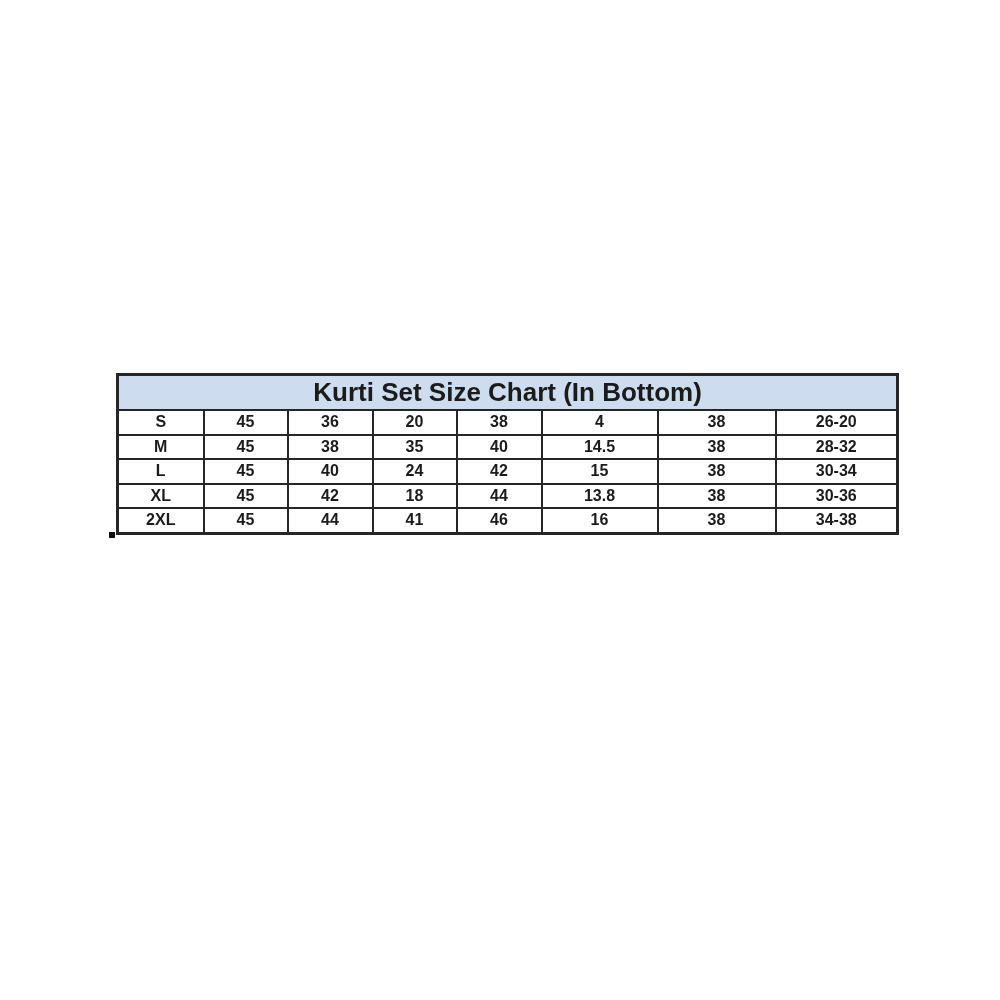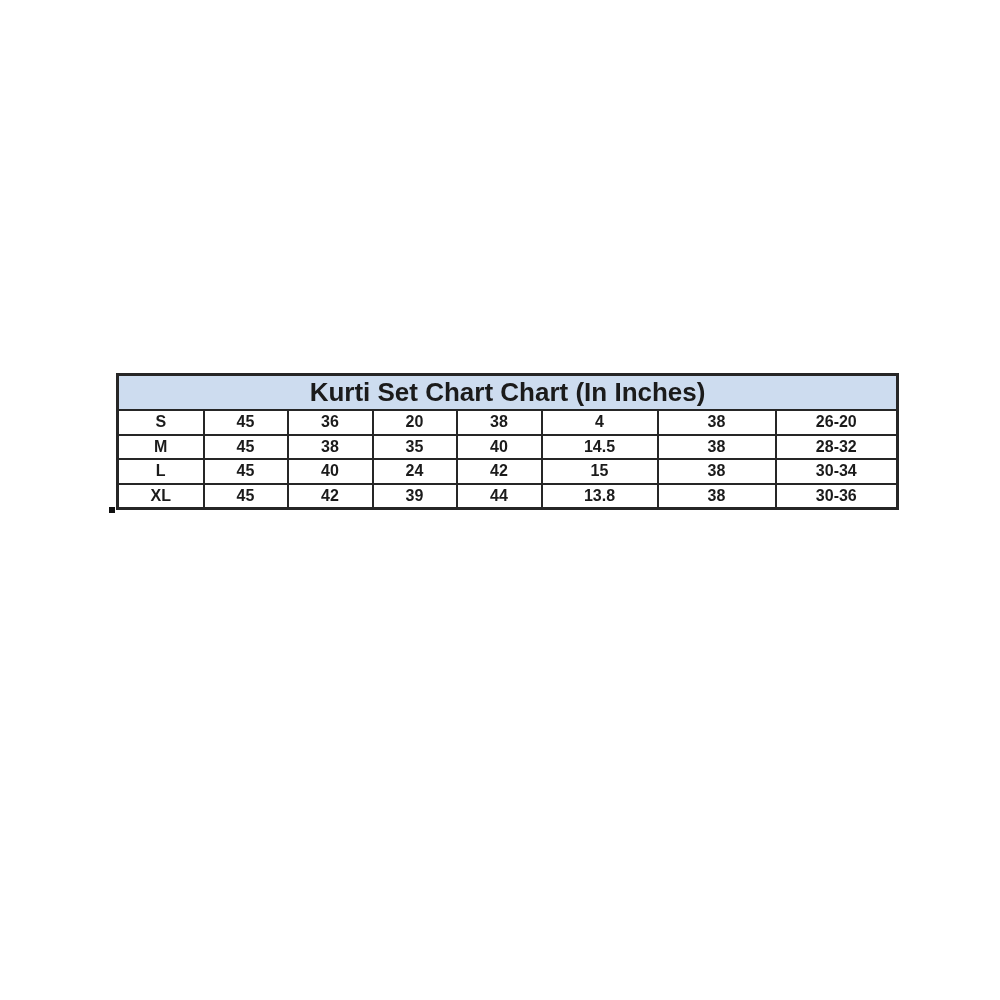--- a/index.html
+++ b/index.html
@@ -55,21 +55,21 @@
         <col style="width:84px">
         <col style="width:85px">
         <col style="width:84px">
       <col style="width:85px">
         <col style="width:116px">
         <col style="width:118px">
         <col style="width:122px">
     </colgroup>
     <tbody>
       <tr>
-        <td class="title-cell" colspan="8">Kurti Set Chart Chart (In Inches)</td>
+        <td class="title-cell" colspan="8">Kurti Set Size Chart (In Bottom)</td>
       </tr>
       <tr>
         <td class="data-cell">S</td>
         <td class="data-cell">45</td>
         <td class="data-cell">36</td>
         <td class="data-cell">20</td>
         <td class="data-cell">38</td>
         <td class="data-cell">4</td>
         <td class="data-cell">38</td>
         <td class="data-cell">26-20</td>
@@ -91,22 +91,32 @@
         <td class="data-cell">24</td>
         <td class="data-cell">42</td>
         <td class="data-cell">15</td>
         <td class="data-cell">38</td>
         <td class="data-cell">30-34</td>
       </tr>
       <tr>
         <td class="data-cell">XL</td>
         <td class="data-cell">45</td>
         <td class="data-cell">42</td>
-        <td class="data-cell">39</td>
+        <td class="data-cell">18</td>
         <td class="data-cell">44</td>
         <td class="data-cell">13.8</td>
         <td class="data-cell">38</td>
         <td class="data-cell">30-36</td>
+      </tr>
+      <tr>
+        <td class="data-cell">2XL</td>
+        <td class="data-cell">45</td>
+        <td class="data-cell">44</td>
+        <td class="data-cell">41</td>
+        <td class="data-cell">46</td>
+        <td class="data-cell">16</td>
+        <td class="data-cell">38</td>
+        <td class="data-cell">34-38</td>
       </tr>
     </tbody>
   </table>
   <div class="corner-handle"></div>
 </div>
 
 </body></html>

